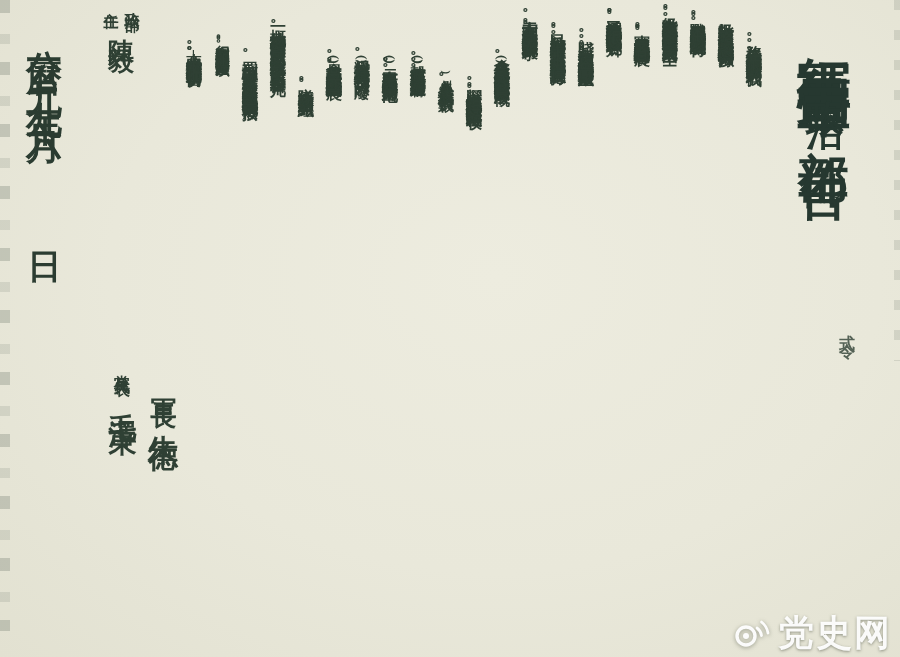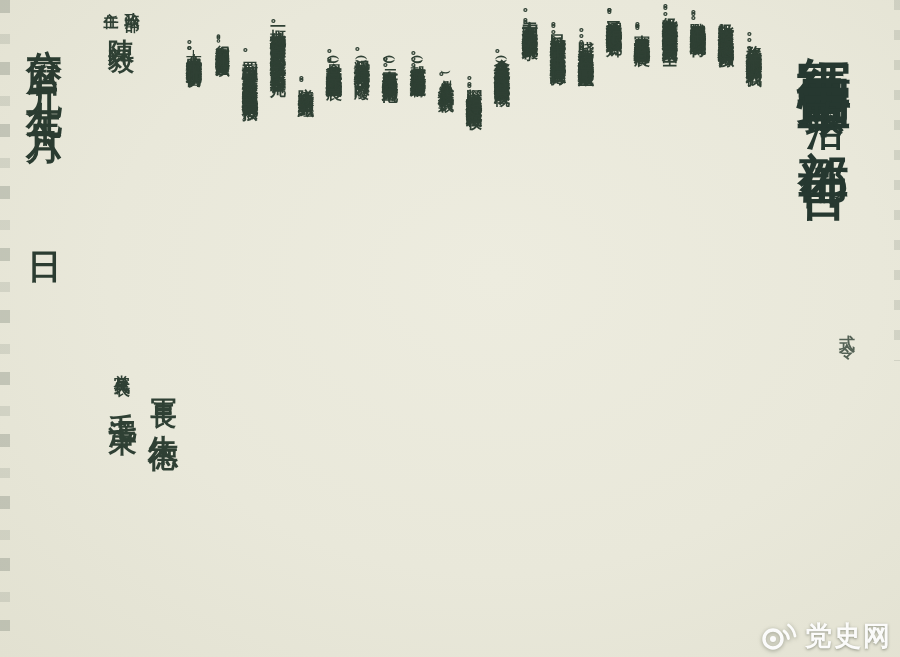--- a/index.html
+++ b/index.html
@@ -61,21 +61,21 @@
   
   .date-block{width:50px;flex:0 0 auto;writing-mode:vertical-rl;text-orientation:upright;
               padding-top:22px;font-weight:bold;line-height:1;color:#2b3c31;}
   .d-main{font-size:36px;letter-spacing:10px;}
   .d-day{font-size:34px;margin-inline-start:96px;}
 
   
   .watermark{position:absolute;right:8px;bottom:6px;display:flex;align-items:center;gap:7px;
              color:rgba(255,255,255,.95);font-family:"Liberation Sans","DejaVu Sans",sans-serif;
              text-shadow:0 1px 3px rgba(95,100,85,.65);}
-  .watermark .wm-text{font-size:27px;font-weight:bold;letter-spacing:2px;line-height:1;}
+  .watermark .wm-text{font-size:36px;font-weight:bold;letter-spacing:2px;line-height:1;}
   .wm-icon{filter:drop-shadow(0 1px 2px rgba(95,100,85,.6));}
 </style>
 </head>
 <body>
 
 <div class="sheet">
   <div class="edge edge-left"></div>
   <div class="edge edge-right"></div>
 
   <div class="doc">

